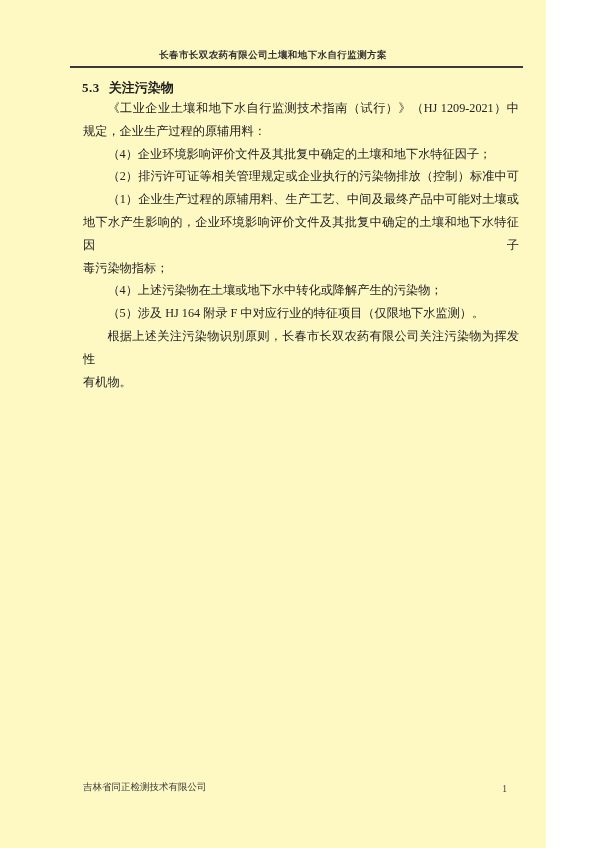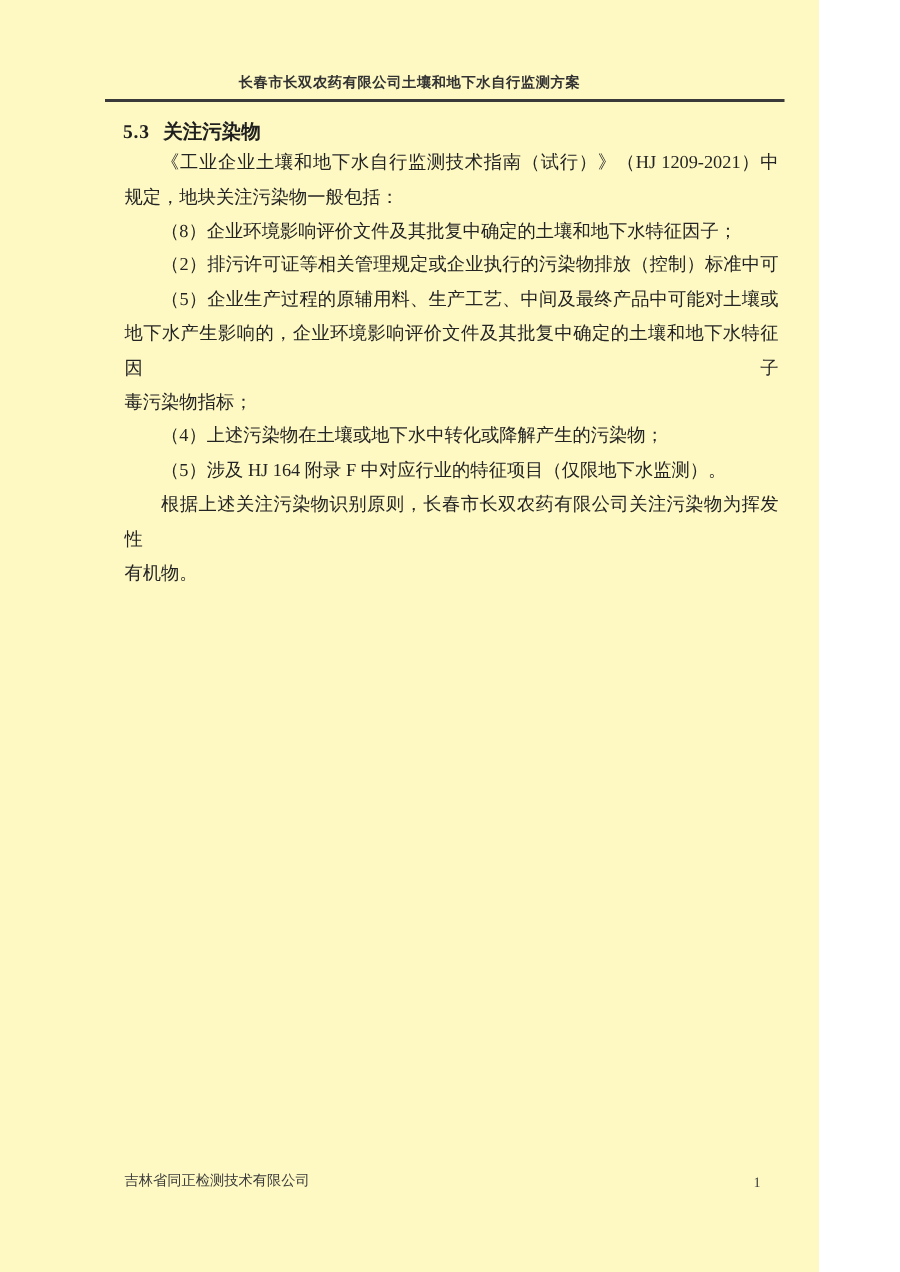--- a/index.html
+++ b/index.html
@@ -89,24 +89,24 @@
   <div class="header-title">长春市长双农药有限公司土壤和地下水自行监测方案</div>
 
   <div class="header-rule"></div>
 
   <div class="section-heading">
     <span class="num">5.3</span><span>关注污染物</span>
   </div>
 
   <div class="body-text">
     <div class="line indent fill">《工业企业土壤和地下水自行监测技术指南（试行）》（HJ 1209-2021）中</div>
-    <div class="line">规定，地块关注污染物一般包括：</div>
-    <div class="line indent">（8）企业环境影响评价文件及其批复中确定的土壤和地下水特征因子；</div>
+    <div class="line">规定，企业生产过程的原辅用料：</div>
+    <div class="line indent">（4）企业环境影响评价文件及其批复中确定的土壤和地下水特征因子；</div>
     <div class="line indent fill">（2）排污许可证等相关管理规定或企业执行的污染物排放（控制）标准中可</div>
-    <div class="line indent fill">（5）企业生产过程的原辅用料、生产工艺、中间及最终产品中可能对土壤或</div>
+    <div class="line indent fill">（1）企业生产过程的原辅用料、生产工艺、中间及最终产品中可能对土壤或</div>
     <div class="line fill">地下水产生影响的，企业环境影响评价文件及其批复中确定的土壤和地下水特征因子</div>
     <div class="line">毒污染物指标；</div>
     <div class="line indent">（4）上述污染物在土壤或地下水中转化或降解产生的污染物；</div>
     <div class="line indent">（5）涉及 HJ 164 附录 F 中对应行业的特征项目（仅限地下水监测）。</div>
     <div class="line indent fill">根据上述关注污染物识别原则，长春市长双农药有限公司关注污染物为挥发性</div>
     <div class="line">有机物。</div>
   </div>
 
   <div class="footer">
     <span>吉林省同正检测技术有限公司</span>

